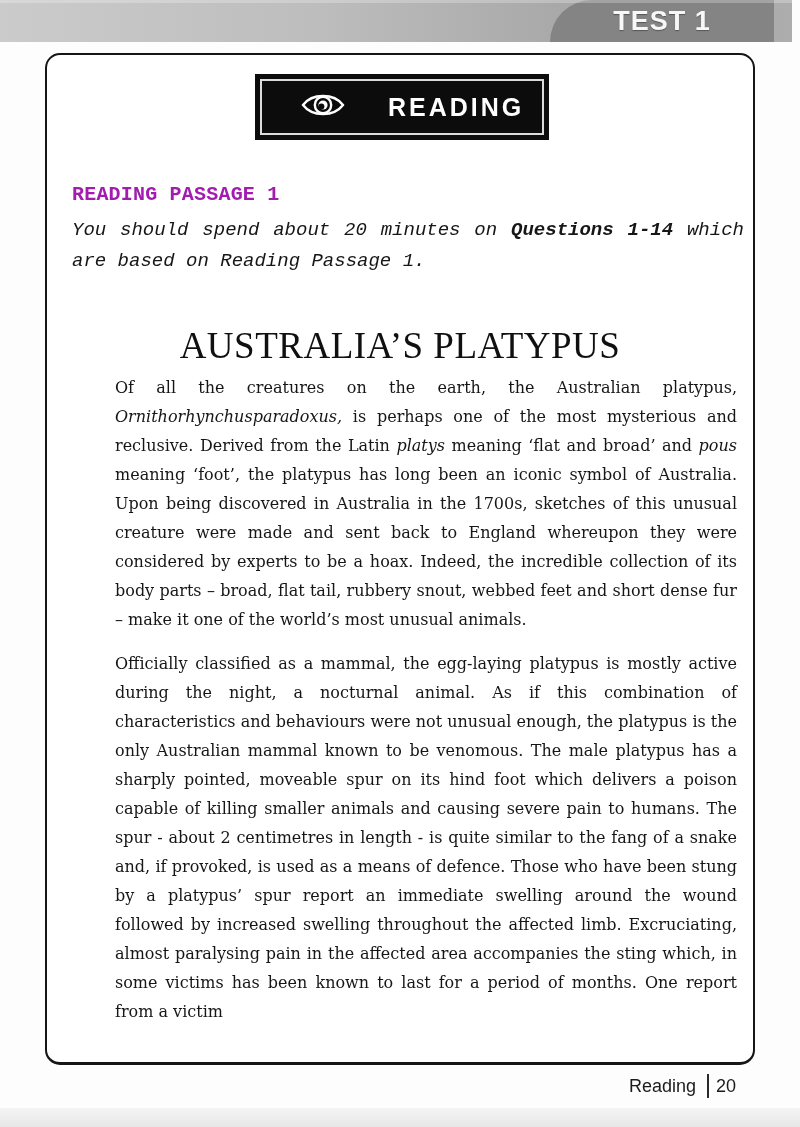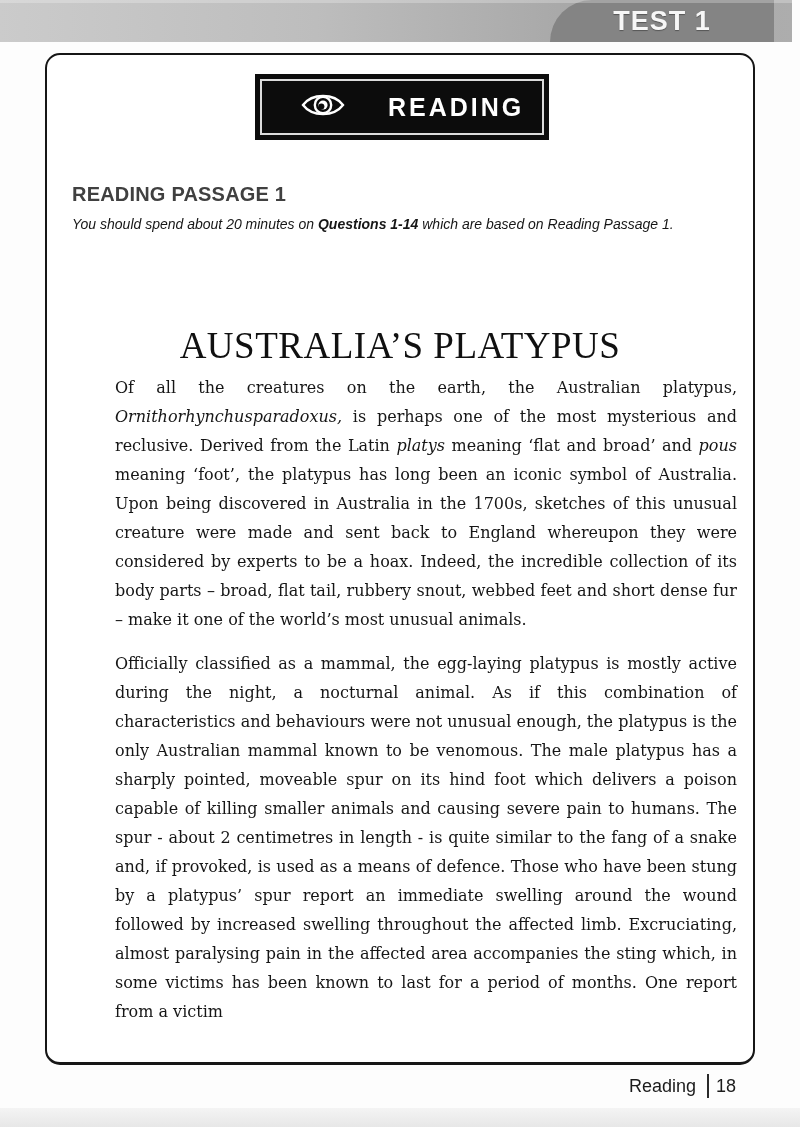--- a/index.html
+++ b/index.html
@@ -73,31 +73,31 @@
     margin-left: 42px;
     font-family: "Liberation Sans", sans-serif;
   }
 
   
   .passage-header {
     position: absolute; left: 25px; top: 128px;
     font-weight: 700;
     font-size: 20px;
     letter-spacing: .2px;
-    color: #404040;
-    font-family: Liberation Sans, sans-serif;
+    color: #a21caf;
+    font-family: Liberation Mono, monospace;
   }
 
   
   .instructions {
-    position: absolute; left: 25px; top: 154px;
+    position: absolute; left: 25px; top: 160px;
     width: 672px;
-    font-family: Liberation Sans, sans-serif;
+    font-family: Liberation Mono, monospace;
     font-style: italic;
-    font-size: 14px;
+    font-size: 19px;
     line-height: 31px;
     color: #161616;
     text-align: justify;
   }
   .instructions .q-bold { font-weight: 700; }
 
   
   .passage-title {
     position: absolute; left: 0; top: 268px;
     width: 100%;
@@ -180,18 +180,18 @@
     <div class="passage-body">
       <p><span>Of all the creatures on the earth, the Australian platypus, </span><span class="sp">Ornithorhynchusparadoxus,</span><span> is perhaps one of the most mysterious and reclusive.  Derived from the Latin </span><span class="sp">platys</span><span> meaning ‘flat and broad’ and </span><span class="sp">pous</span><span> meaning ‘foot’, the platypus has long been an iconic symbol of Australia.  Upon being discovered in Australia in the 1700s, sketches of this unusual creature were made and sent back to England whereupon they were considered by experts to be a hoax.  Indeed, the incredible collection of its body parts – broad, flat tail, rubbery snout, webbed feet and short dense fur – make it one of the world’s most unusual animals.</span></p>
       <p><span>Officially classified as a mammal, the egg-laying platypus is mostly active during the night, a nocturnal animal.  As if this combination of characteristics and behaviours were not unusual enough, the platypus is the only Australian mammal known to be venomous.  The male platypus has a sharply pointed, moveable spur on its hind foot which delivers a poison capable of killing smaller animals and causing severe pain to humans.  The spur - about 2 centimetres in length - is quite similar to the fang of a snake and, if provoked, is used as a means of defence.  Those who have been stung by a platypus’ spur report an immediate swelling around the wound followed by increased swelling throughout the affected limb.  Excruciating, almost paralysing pain in the affected area accompanies the sting which, in some victims has been known to last for a period of months.  One report from a victim</span></p>
     </div>
 
   </div>
 
   <div class="page-footer">
     <span>Reading</span>
     <span class="footer-divider"></span>
-    <span>18</span>
+    <span>20</span>
   </div>
 
   <div class="bottom-band"></div>
 
 </div>
 
 </body></html>

